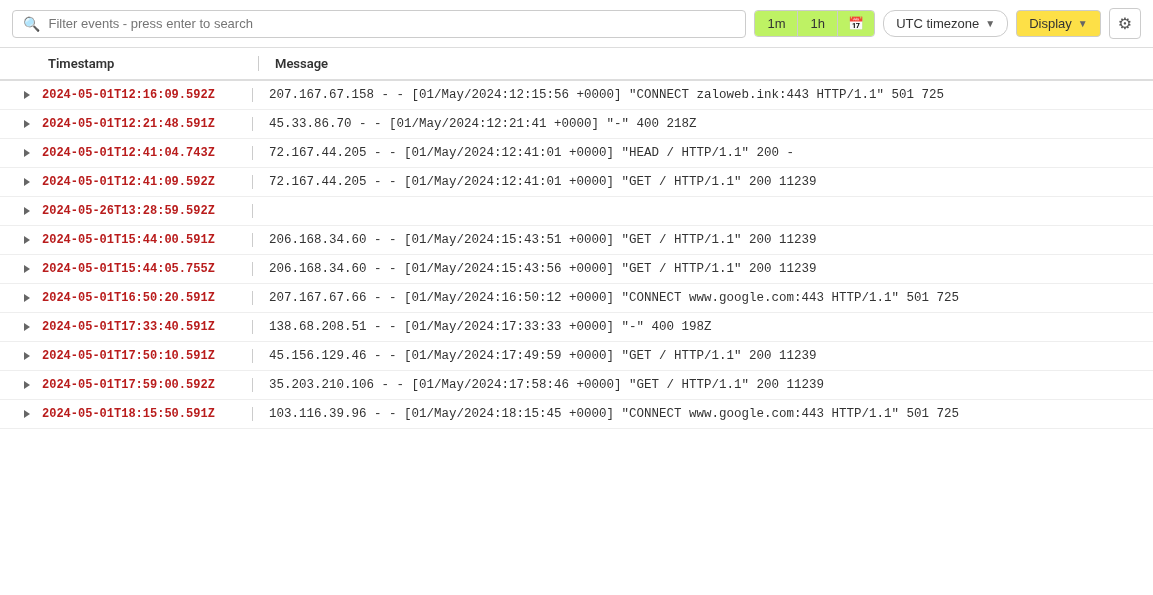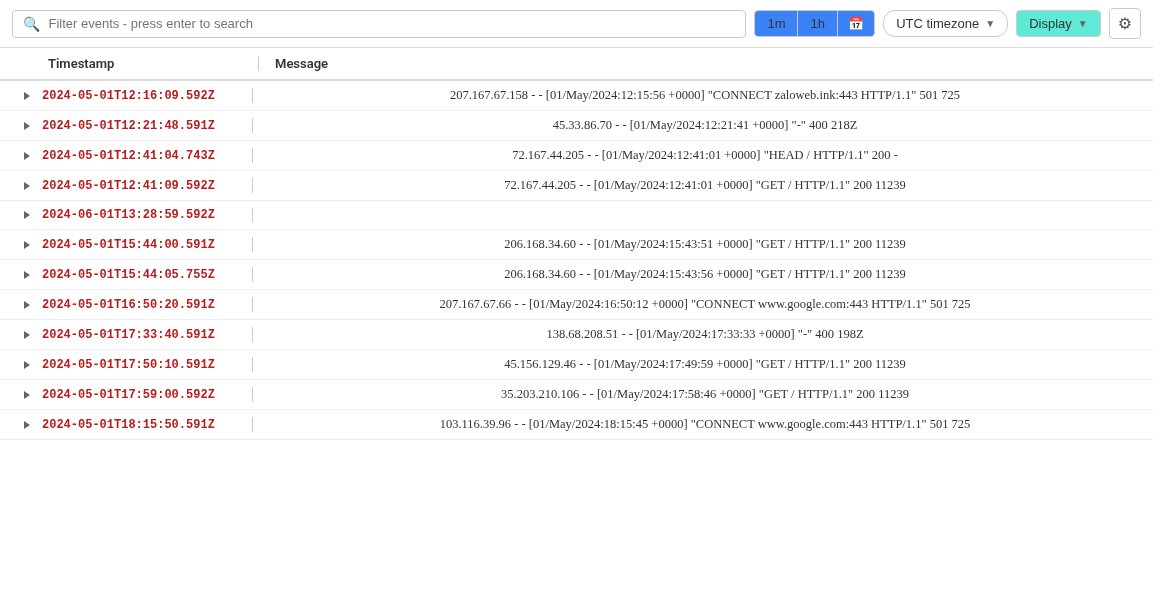--- a/index.html
+++ b/index.html
@@ -55,21 +55,21 @@
       display: flex;
       align-items: center;
       border: 1px solid #ccc;
       border-radius: 4px;
       overflow: hidden;
     }
 
     .time-btn {
       padding: 5px 12px;
       border: none;
-      background: #3b82f6;
+      background: #bef264;
       cursor: pointer;
       font-size: 13px;
       color: #333;
       border-right: 1px solid #ccc;
     }
 
     .time-btn:last-child {
       border-right: none;
     }
 
@@ -90,21 +90,21 @@
       color: #333;
     }
 
     .display-btn {
       display: flex;
       align-items: center;
       gap: 6px;
       padding: 5px 12px;
       border: 1px solid #ccc;
       border-radius: 4px;
-      background: #5eead4;
+      background: #fde047;
       cursor: pointer;
       font-size: 13px;
       color: #333;
     }
 
     .settings-btn {
       padding: 5px 8px;
       border: 1px solid #ccc;
       border-radius: 4px;
       background: #fff;
@@ -170,25 +170,24 @@
       width: 210px;
       flex-shrink: 0;
       font-family: 'Courier New', Courier, monospace;
       font-size: 12px;
       color: #b91c1c;
       font-weight: bold;
     }
 
     .message-cell {
       flex: 1;
-      font-family: Liberation Serif, serif;
+      font-family: Liberation Mono, monospace;
       font-size: 12.5px;
       color: #333;
       word-break: break-all;
-      text-align: center;
     }
 
     .chevron {
       display: inline-block;
       width: 0;
       height: 0;
       border-top: 4px solid transparent;
       border-bottom: 4px solid transparent;
       border-left: 6px solid #666;
     }
@@ -267,21 +266,21 @@
         <span class="chevron"></span>
       </div>
       <div class="timestamp-cell">2024-05-01T12:41:09.592Z</div>
       <div class="col-divider" style="width:1px;background:#ccc;align-self:stretch;margin-right:16px;flex-shrink:0;"></div>
       <div class="message-cell">72.167.44.205 - - [01/May/2024:12:41:01 +0000] "GET / HTTP/1.1" 200 11239</div>
     </div>
     <div class="table-row">
       <div class="col-expand expand-btn">
         <span class="chevron"></span>
       </div>
-      <div class="timestamp-cell">2024-06-01T13:28:59.592Z</div>
+      <div class="timestamp-cell">2024-05-26T13:28:59.592Z</div>
       <div class="col-divider" style="width:1px;background:#ccc;align-self:stretch;margin-right:16px;flex-shrink:0;"></div>
     </div>
     <div class="table-row">
       <div class="col-expand expand-btn">
         <span class="chevron"></span>
       </div>
       <div class="timestamp-cell">2024-05-01T15:44:00.591Z</div>
       <div class="col-divider" style="width:1px;background:#ccc;align-self:stretch;margin-right:16px;flex-shrink:0;"></div>
       <div class="message-cell">206.168.34.60 - - [01/May/2024:15:43:51 +0000] "GET / HTTP/1.1" 200 11239</div>
     </div>

